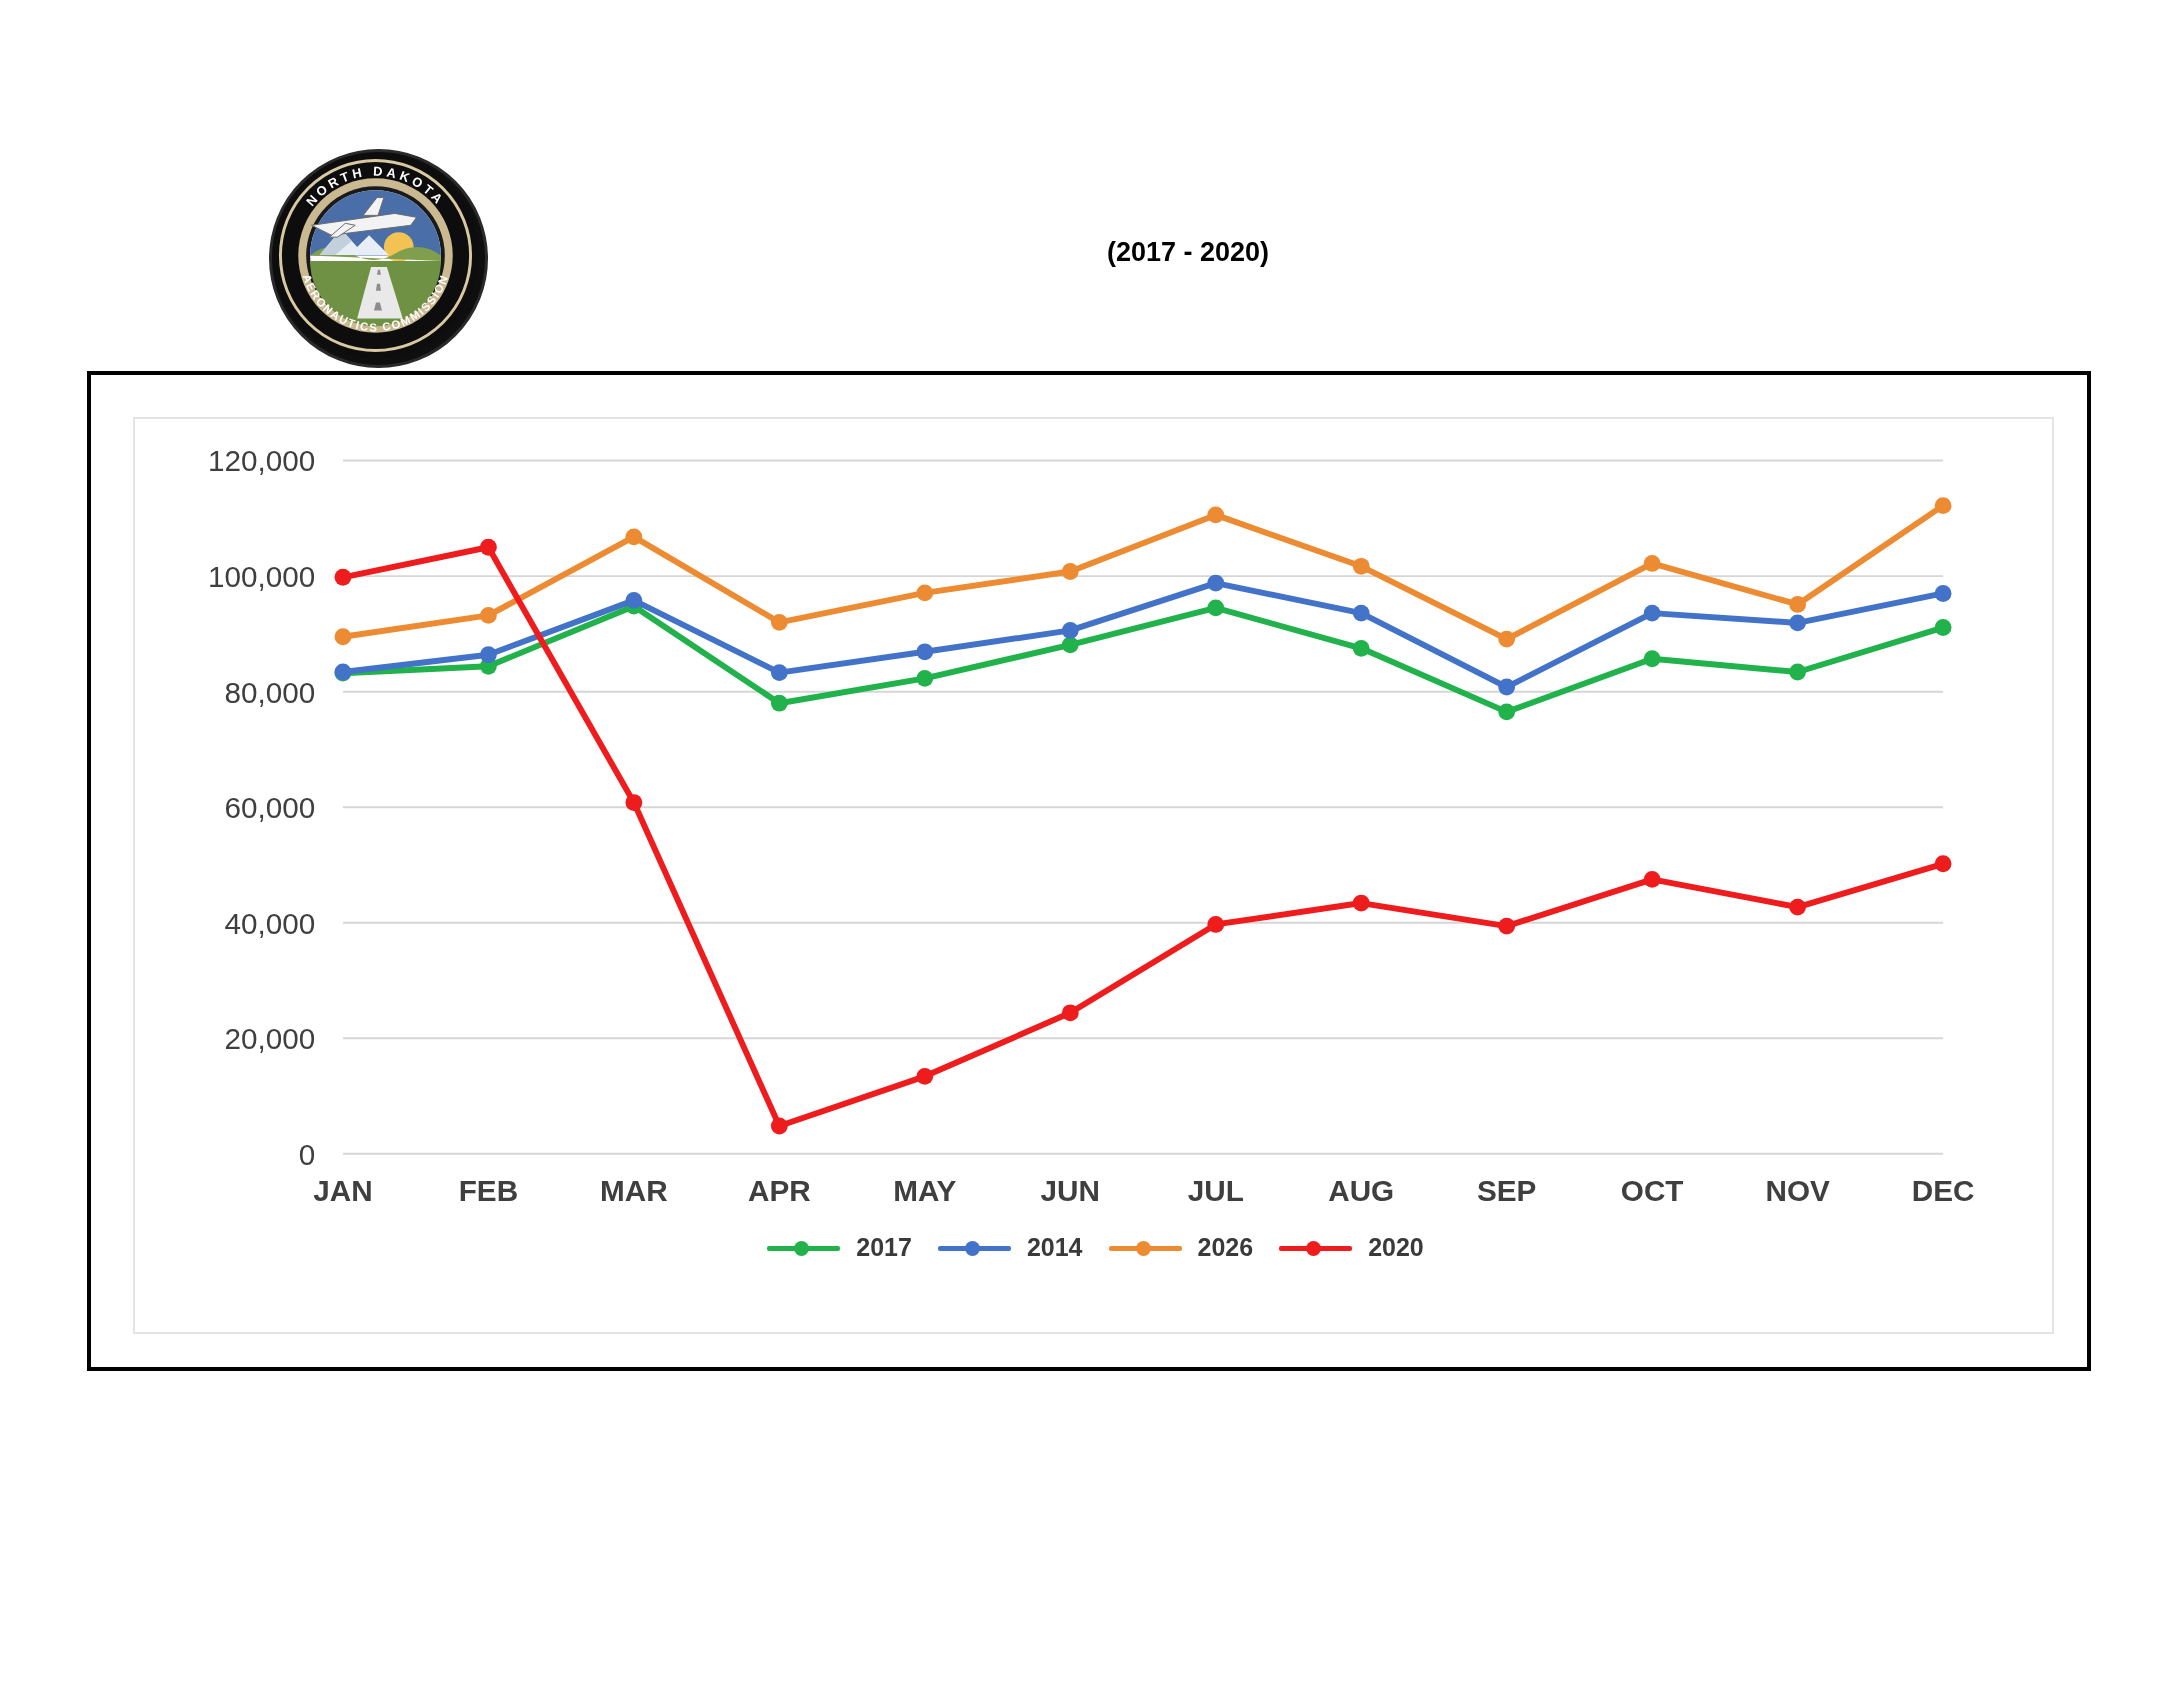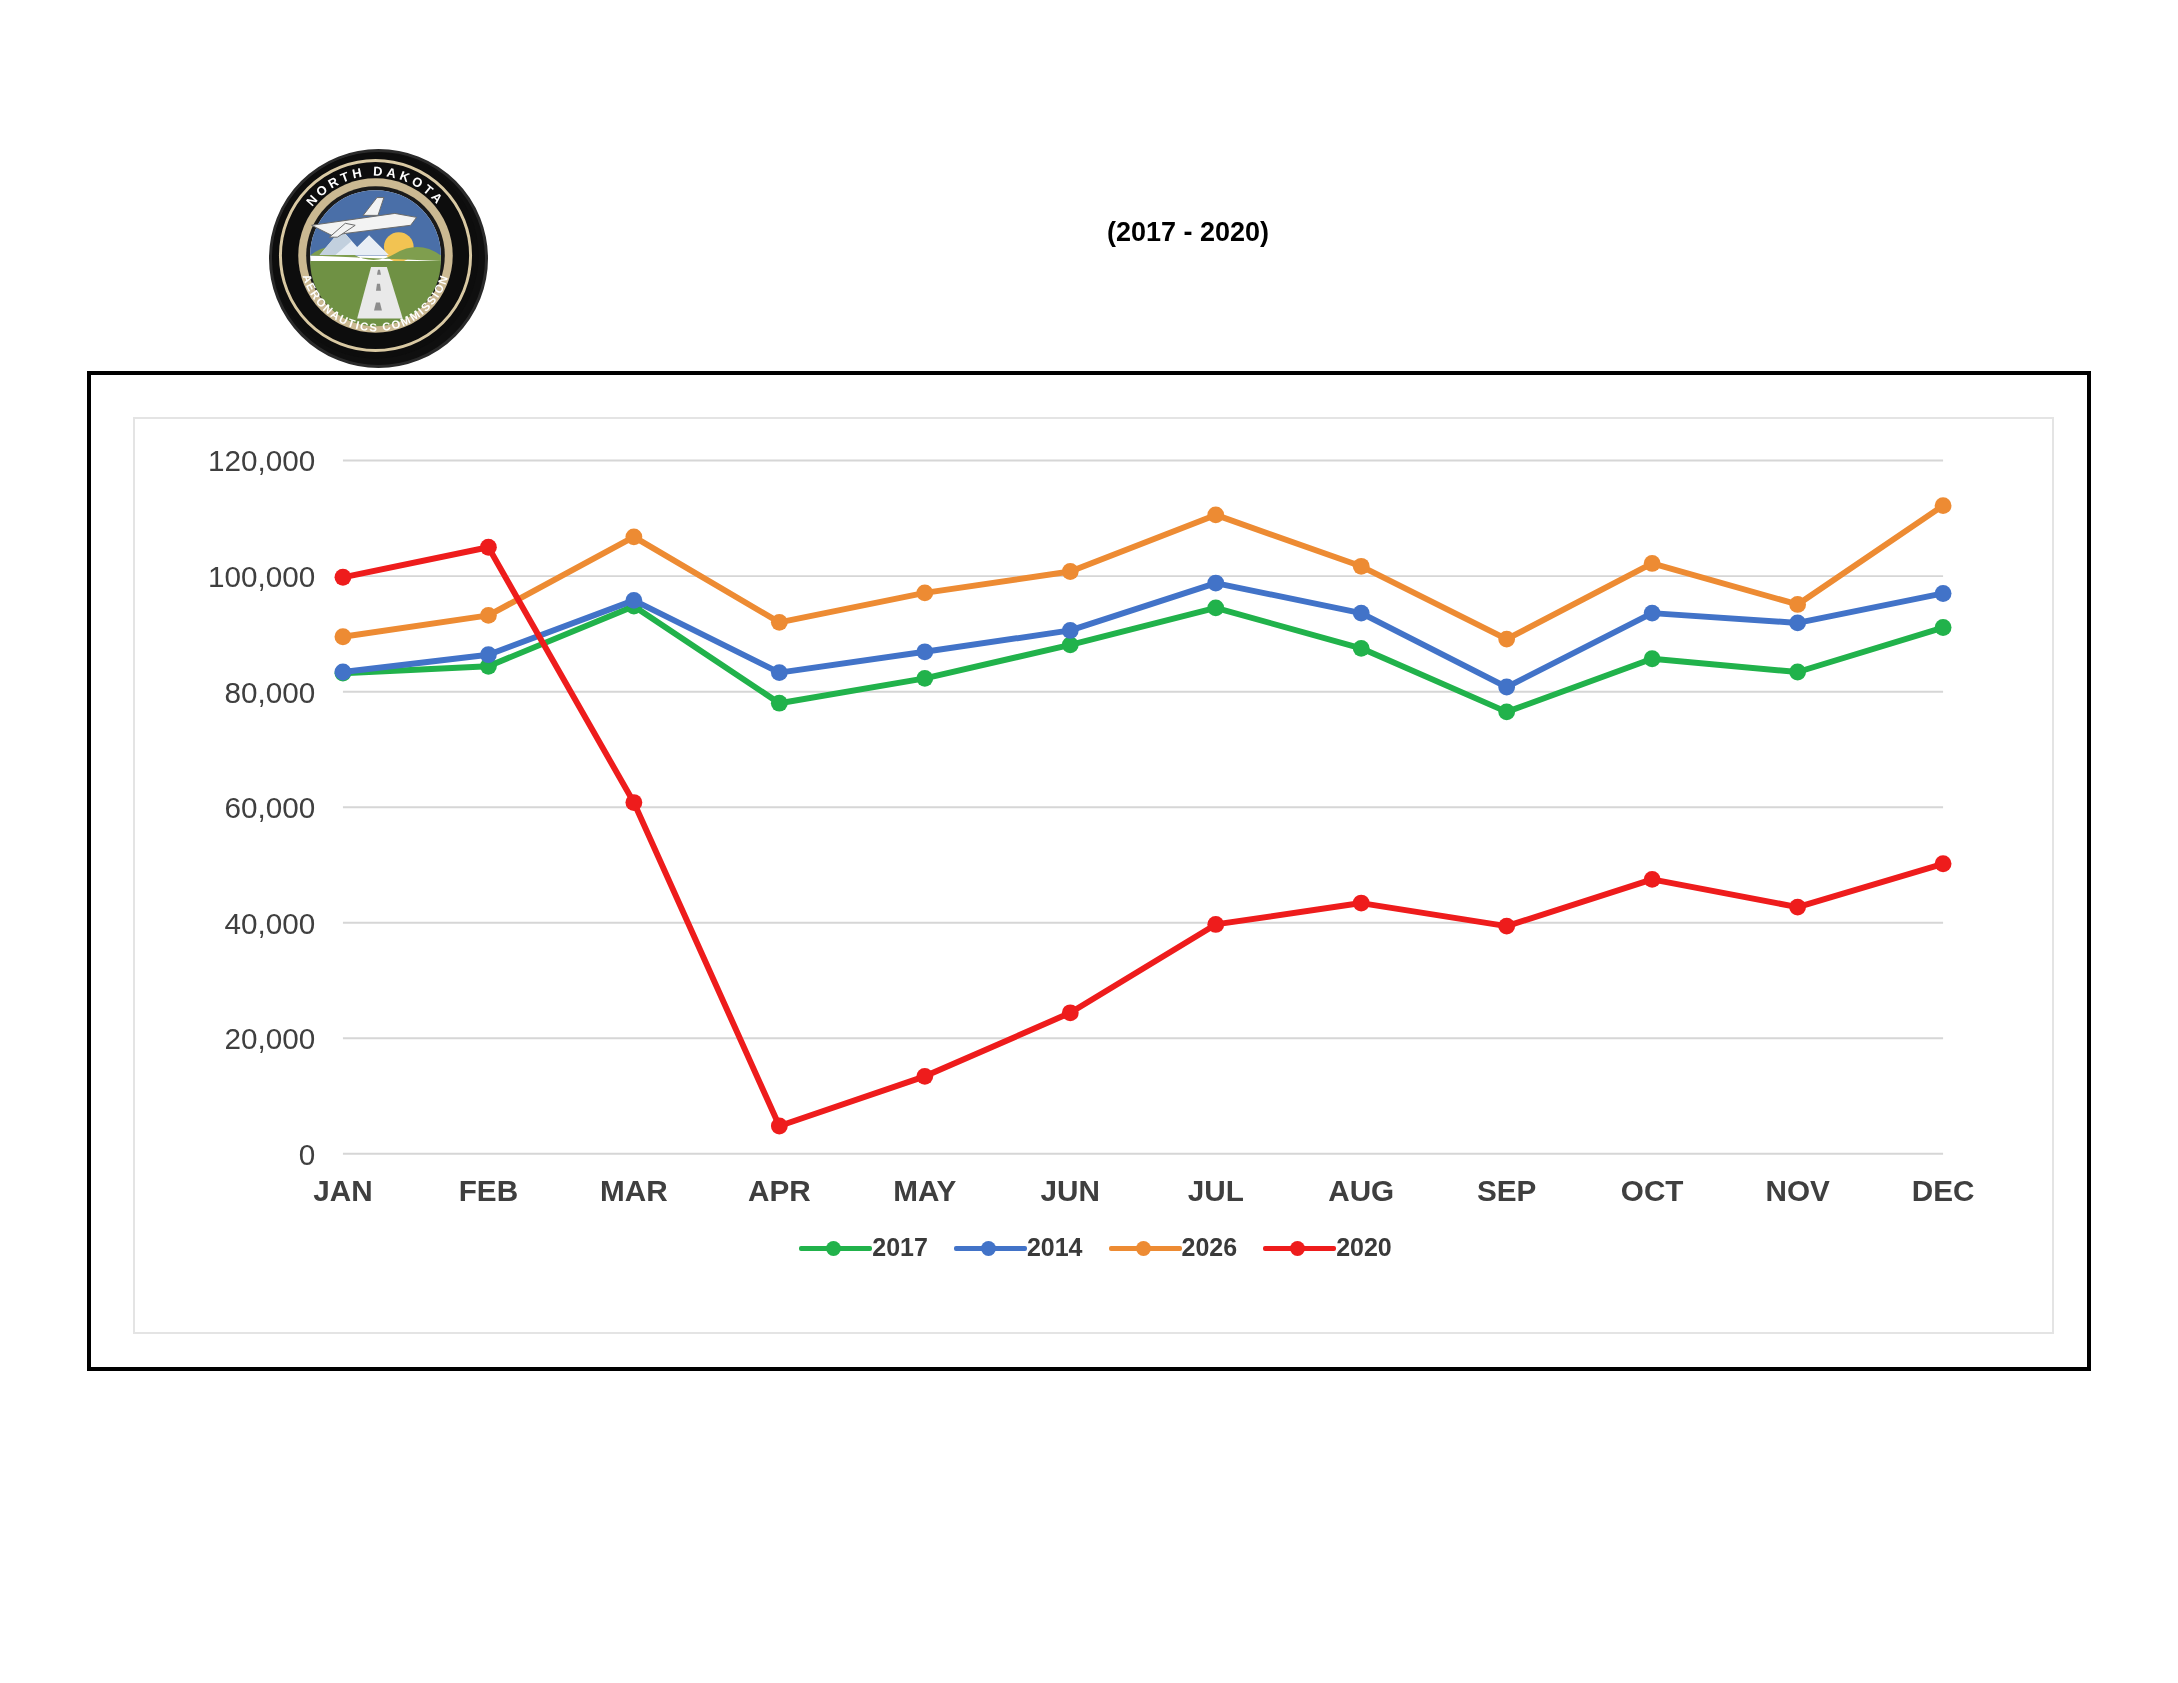--- a/index.html
+++ b/index.html
@@ -44,21 +44,21 @@
     width: 1386px;
     text-align: center;
   }
   .chart-title {
     font-size: 31px;
     font-weight: bold;
     color: #000000;
     letter-spacing: 0.2px;
   }
   .chart-subtitle {
-    margin-top: 38px;
+    margin-top: 58px;
     font-size: 27px;
     font-weight: bold;
     color: #000000;
   }
 
   
   .chart-outer {
     position: absolute;
     left: 87px;
     top: 371px;
@@ -95,21 +95,21 @@
     top: 814px;
     width: 1921px;
     display: flex;
     justify-content: center;
     align-items: center;
     gap: 26px;
   }
   .legend-item {
     display: flex;
     align-items: center;
-    gap: 0;
+    gap: 16px;
   }
   .legend-swatch {
     width: 73px;
     height: 20px;
     position: relative;
   }
   .legend-swatch .bar {
     position: absolute;
     left: 0;
     top: 8px;

